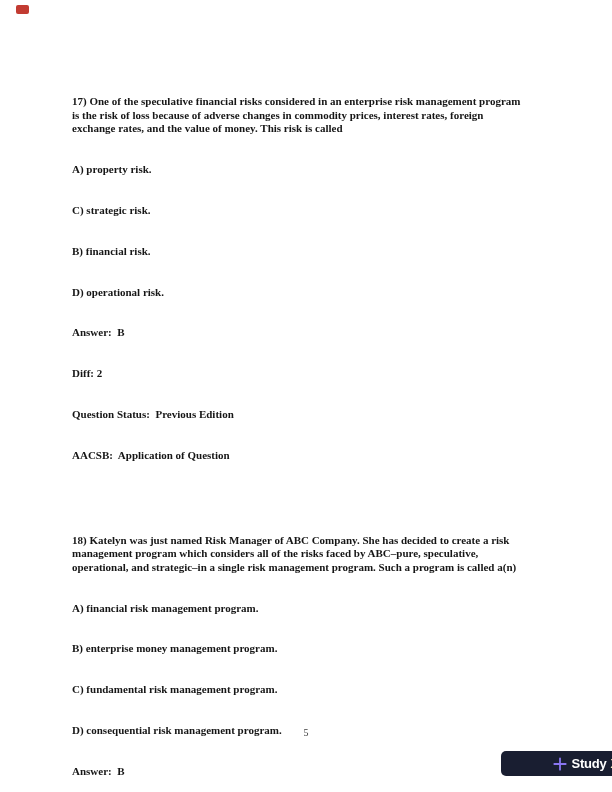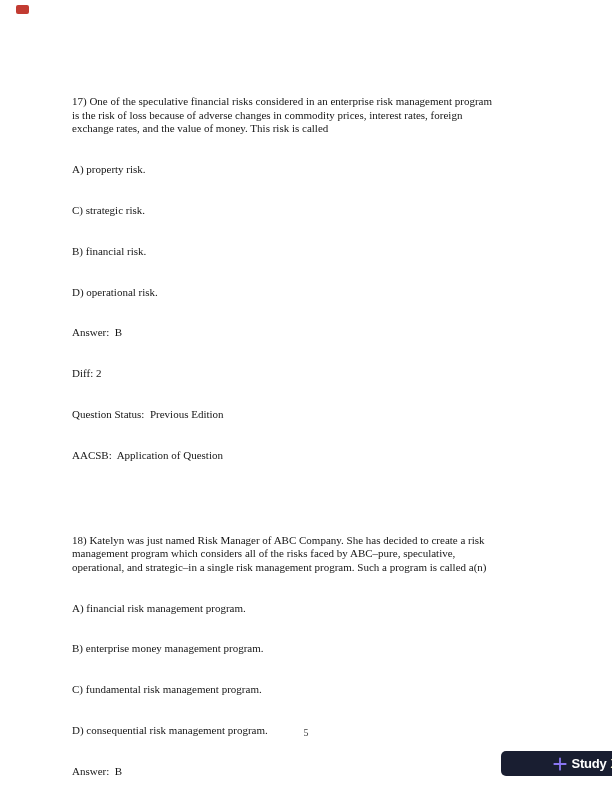--- a/index.html
+++ b/index.html
@@ -16,21 +16,21 @@
     width: 13px; height: 9px;
     background: #c23b32; border-radius: 2px;
   }
   .content {
     position: absolute; left: 72px; top: 68px;
     width: 486px;
     font-size: 11px; line-height: 13.6px;
   }
   .question { white-space: pre-wrap; }
   .question + .question { margin-top: 17px; }
-  .line { white-space: pre-wrap; }
+  .line { white-space: pre-wrap; font-weight: bold; }
   .page-number {
     position: absolute; top: 727px; left: 0; width: 612px;
     text-align: center; font-size: 10px; color: #3c3c3c;
   }
   .brand-badge {
     position: absolute; left: 501px; top: 751px;
     width: 85px; height: 25px;
     background: #191e31; border-radius: 5px;
     display: flex; align-items: center; justify-content: center;
     gap: 4px;

